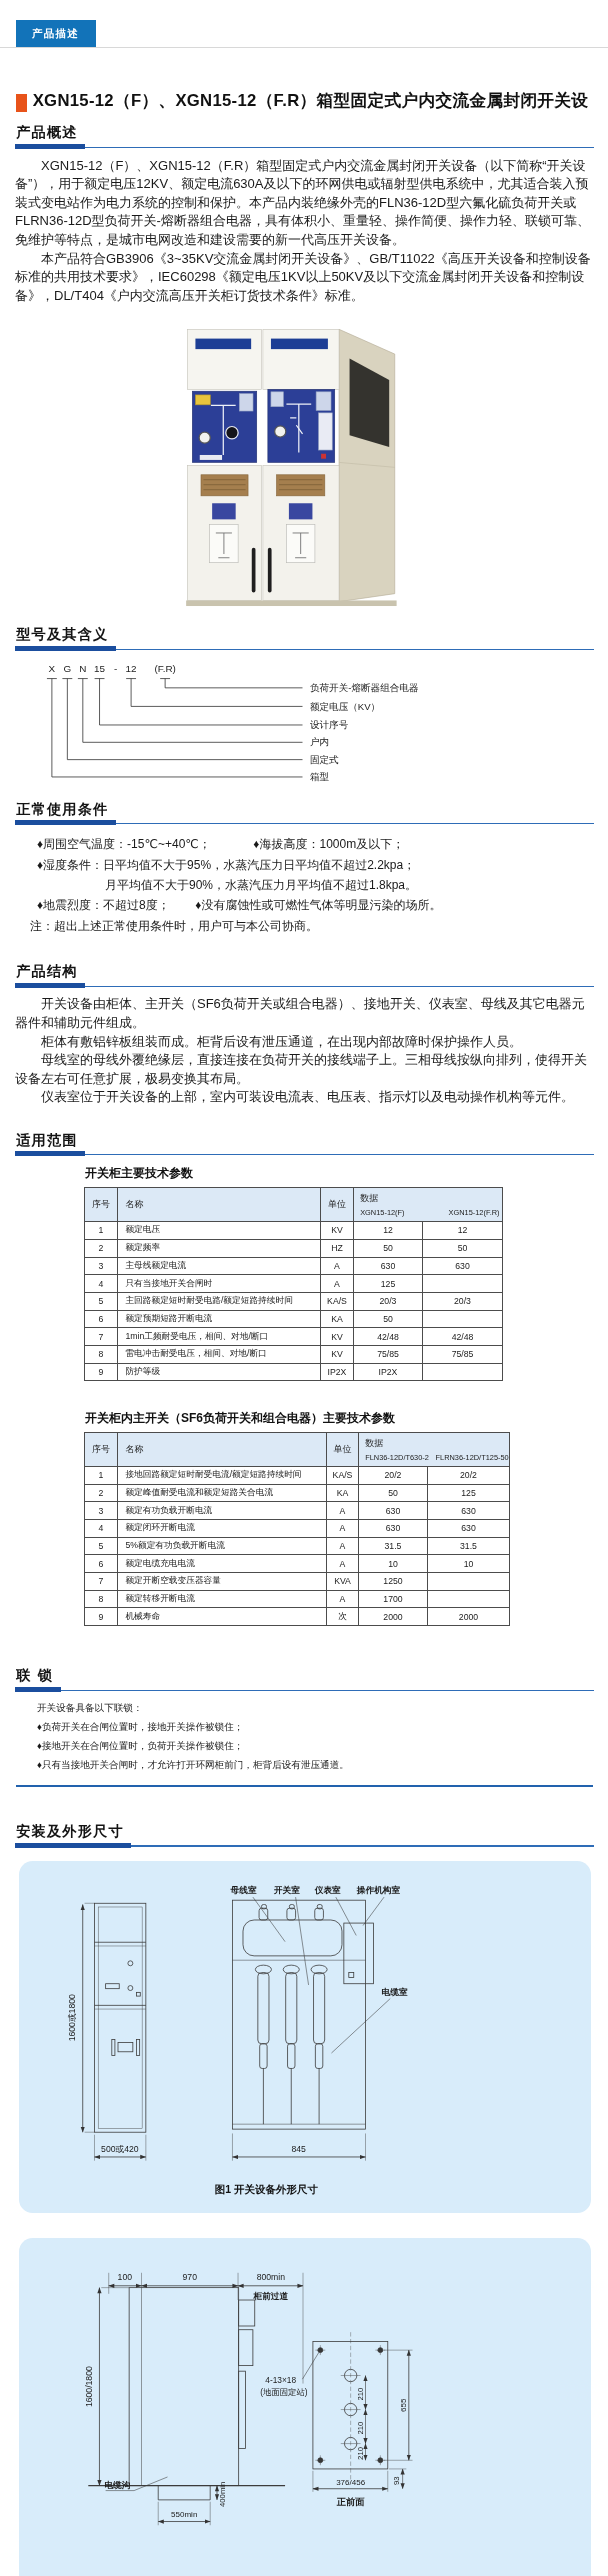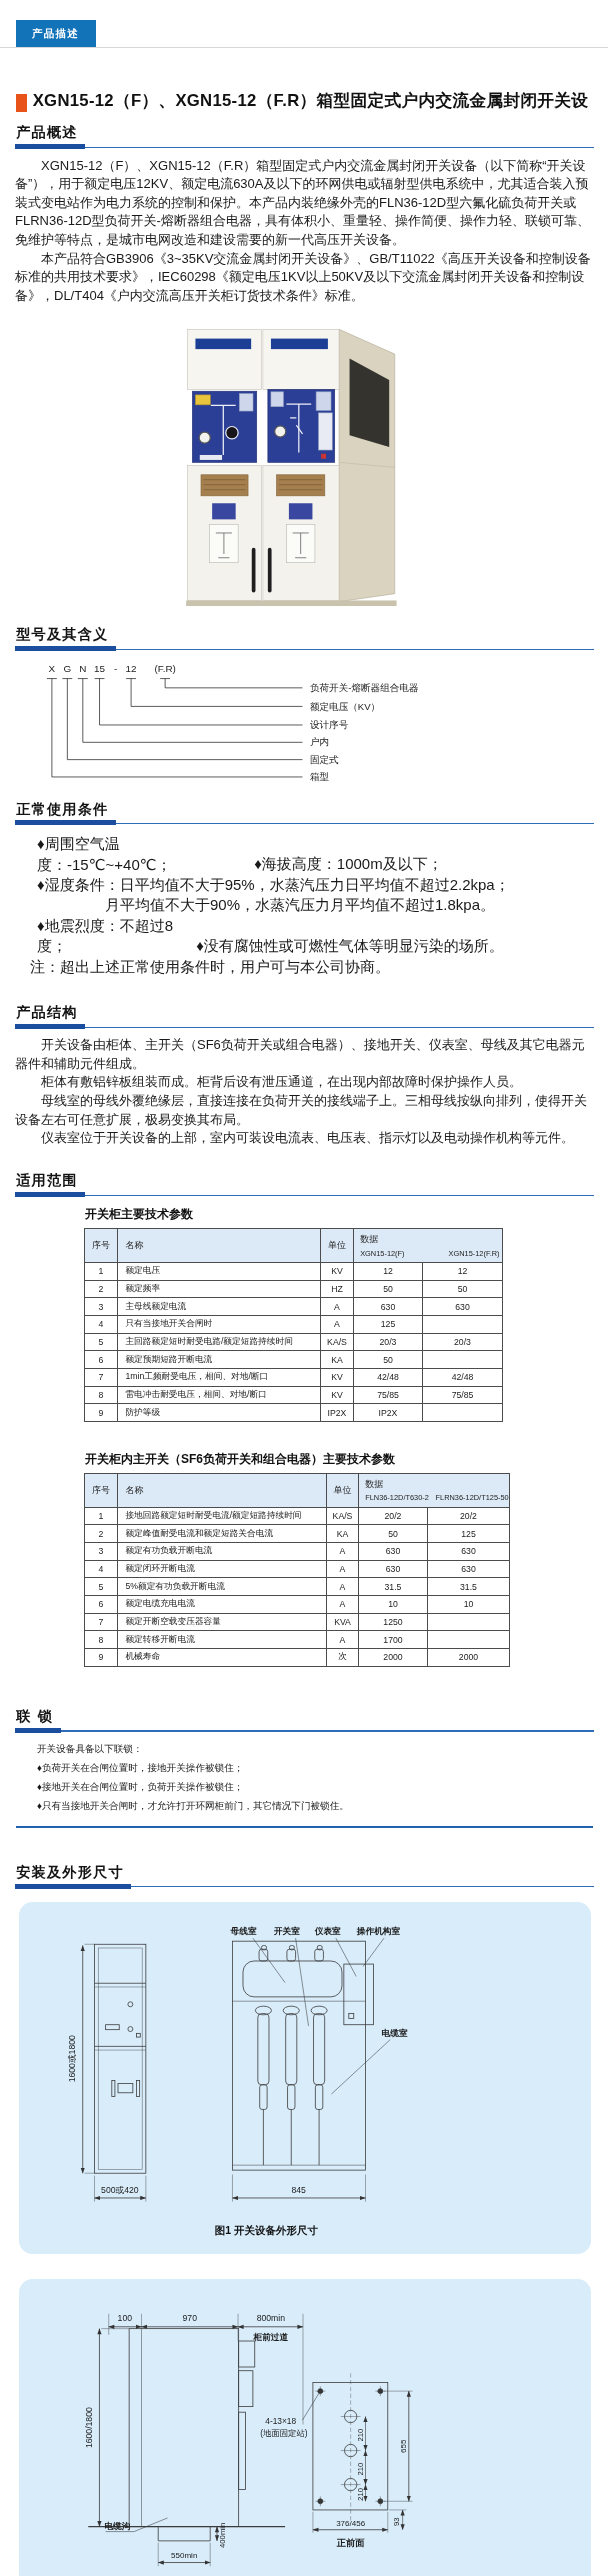--- a/index.html
+++ b/index.html
@@ -22,21 +22,21 @@
              padding:0 7.4px 1.9px 1.2px;border-bottom:5.6px solid #1b4e9e;}
   .sec-line{flex:1;height:1.2px;background:#2e6cb7;margin-bottom:1.2px;}
   
   .paras{margin:7.4px 15px 0;}
   .paras p{margin:0;font-size:13px;line-height:18.6px;text-indent:2em;color:#1a1a1a;}
   
   .photo{display:block;margin:15px auto 0;}
   
   .model-svg{display:block;margin:8.7px 0 0 30px;}
   
-  .cond{margin:8.7px 15px 0;font-size:15px;line-height:20.4px;color:#1a1a1a;}
+  .cond{margin:8.7px 15px 0;font-size:12px;line-height:20.4px;color:#1a1a1a;}
   .cond .row{padding-left:22px;}
   .cond .row.note{padding-left:15px;}
   .cond .row.cont{padding-left:90px;}
   .cond .w1{display:inline-block;width:213px;}
   .cond .w2{display:inline-block;width:155px;}
   .interlock{margin:6.2px 15px 0;font-size:9.6px;line-height:19px;color:#1a1a1a;}
   .interlock div{padding-left:22px;}
   
   .tbl-title{margin:8.7px 0 5px 85px;font-size:12px;font-weight:bold;color:#111;}
   .tbl-title.t2{margin-top:28.5px;}
@@ -382,21 +382,21 @@
 </table>
 
 <div class="sec-head" style="margin-top:40px">
   <span class="sec-title">联 锁</span>
   <span class="sec-line"></span>
 </div>
 <div class="interlock">
   <div>开关设备具备以下联锁：</div>
   <div>♦负荷开关在合闸位置时，接地开关操作被锁住；</div>
   <div>♦接地开关在合闸位置时，负荷开关操作被锁住；</div>
-  <div>♦只有当接地开关合闸时，才允许打开环网柜前门，其它情况下门被锁住。</div>
+  <div>♦只有当接地开关合闸时，才允许打开环网柜前门，柜背后设有泄压通道。</div>
 </div>
 
 <div class="divider"></div>
 
 <div class="sec-head" style="margin-top:35px">
   <span class="sec-title">安装及外形尺寸</span>
   <span class="sec-line"></span>
 </div>
 
 <div class="figpanel">

